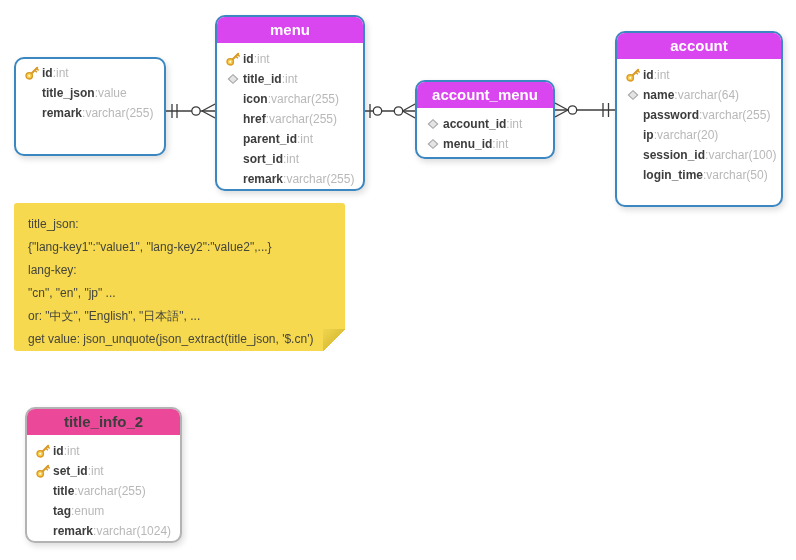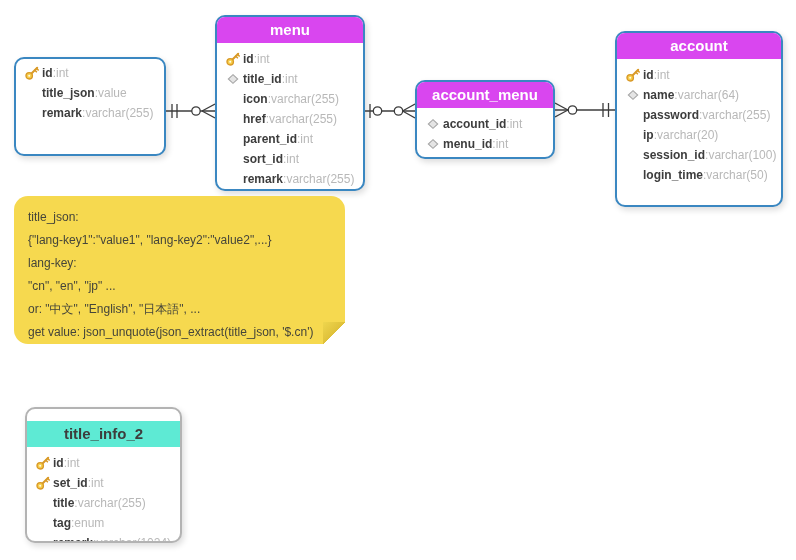--- a/index.html
+++ b/index.html
@@ -12,33 +12,33 @@
     position:absolute;border-radius:10px;background:#ffffff;
     box-shadow:2px 3px 6px rgba(0,0,0,0.14);overflow:hidden;box-sizing:border-box;
   }
   .table.blue{border:2px solid #3a87c1;}
   .table.gray{border:2px solid #b3b3b3;}
   .table-header{
     height:26px;line-height:26px;text-align:center;font-size:15px;font-weight:bold;
     border-bottom:2px solid #ffffff;
   }
   .table.blue .table-header{background:#d946ef;color:#ffffff;}
-  .table.gray .table-header{background:#5eead4;color:#3d3d3d;margin-top:12px;}
+  .table.gray .table-header{background:#ec4899;color:#3d3d3d;}
   .table-body{padding:4px 4px 2px 6px;}
   .field-row{height:20px;line-height:20px;white-space:nowrap;display:flex;align-items:center;text-align:right;}
   .icon-cell{width:20px;flex:0 0 20px;display:inline-flex;justify-content:center;align-items:center;}
   .fname{font-size:12px;font-weight:bold;color:#3d3d3d;}
   .fname::after{content:": ";color:#b8b8b8;font-weight:normal;}
   .ftype{font-size:12px;color:#b8b8b8;}
   
   .connector{position:absolute;}
   
   .note{
-    position:absolute;left:14px;top:196px;width:331px;height:148px;background:#f6d94f;
-    border-radius:14px;box-sizing:border-box;padding:10px 12px 0 14px;
+    position:absolute;left:14px;top:203px;width:331px;height:148px;background:#f6d94f;
+    border-radius:3px;box-sizing:border-box;padding:10px 12px 0 14px;
   }
   .note-line{font-size:12px;line-height:23px;color:#45453a;white-space:nowrap;}
   .note-fold{
     position:absolute;right:0;bottom:0;width:22px;height:22px;
     background:linear-gradient(315deg,#ffffff 0%,#ffffff 50%,#dfc13a 50%,#efd64e 100%);
   }
 </style>
 </head>
 <body>
 

